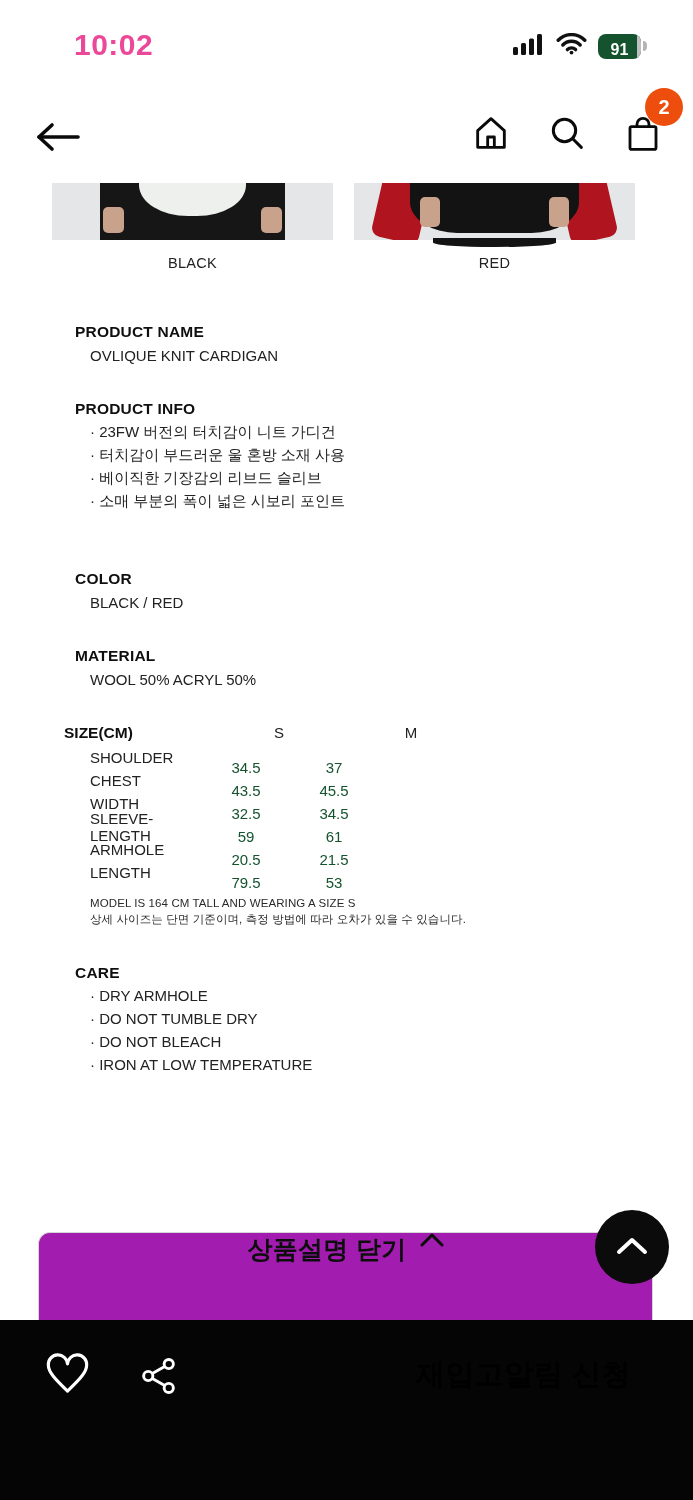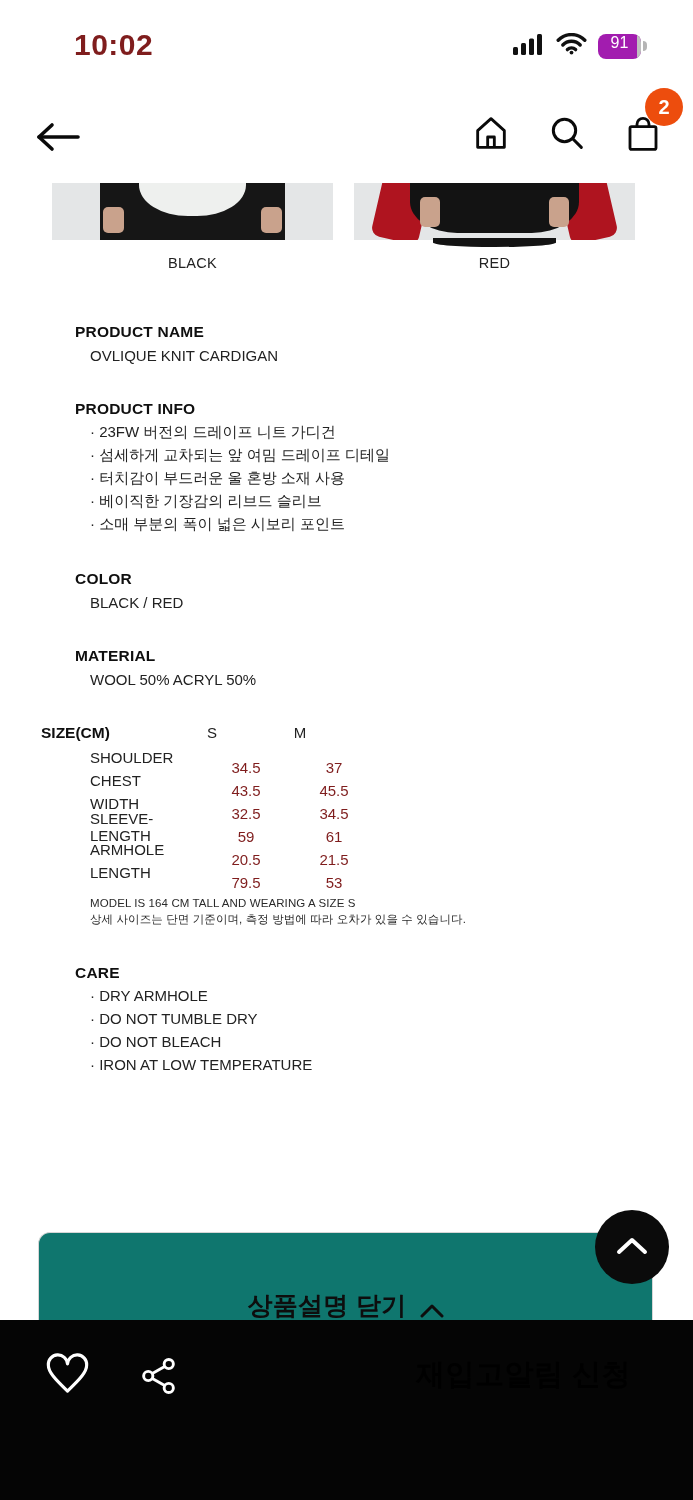--- a/index.html
+++ b/index.html
@@ -4,25 +4,25 @@
 <style>
   * { margin:0; padding:0; box-sizing:border-box; }
   html,body { background:#888; }
   #phone {
     position:relative; width:693px; height:1500px; margin:0 auto;
     background:#ffffff; overflow:hidden;
     font-family:"Liberation Sans", sans-serif; color:#1c1c1c;
   }
 
   
-  .status-time { position:absolute; left:74px; top:28px; font-size:30px; font-weight:700; letter-spacing:.5px; color:#7f1d1d; }
+  .status-time { position:absolute; left:74px; top:28px; font-size:30px; font-weight:700; letter-spacing:.5px; color:#ec4899; }
   .status-right { position:absolute; right:46px; top:33px; display:flex; align-items:center; gap:11px; }
   .batt { display:flex; align-items:center; }
-  .batt-body { width:43px; height:25px; border-radius:8px; background:#a21caf; color:#fff;
-               font-size:16px; font-weight:400; display:flex; align-items:flex-start; justify-content:center; position:relative; overflow:hidden;}
+  .batt-body { width:43px; height:25px; border-radius:8px; background:#14532d; color:#fff;
+               font-size:16px; font-weight:700; display:flex; align-items:flex-end; justify-content:center; position:relative; overflow:hidden;}
   .batt-body .sliver { position:absolute; right:0; top:0; width:4px; height:100%; background:#bfbfbf; }
   .batt-tip { width:4px; height:10px; background:#b5b5b5; border-radius:0 4px 4px 0; margin-left:2px; }
 
   
   .back-btn { position:absolute; left:33px; top:120px; width:48px; height:34px; cursor:pointer; background:none; border:none; }
   .nav-right { position:absolute; right:30px; top:112px; display:flex; align-items:center; gap:36px; }
   .nav-icon-btn { background:none; border:none; cursor:pointer; width:40px; height:44px; position:relative; }
   .cart-badge { position:absolute; top:-24px; right:-20px; width:38px; height:38px; border-radius:50%;
                 background:#ED4D0D; color:#fff; font-size:20px; font-weight:700;
                 display:flex; align-items:center; justify-content:center; z-index:3; }
@@ -48,35 +48,35 @@
                border-radius:0 0 50% 50%; }
   .caption { text-align:center; margin-top:15px; font-size:14.5px; color:#222; letter-spacing:.3px; }
 
   
   .sec-h { position:absolute; left:75px; font-size:15.5px; font-weight:700; color:#0f0f0f; letter-spacing:.2px; }
   .sec-v { position:absolute; left:90px; font-size:15px; color:#222; }
   .blist { position:absolute; left:90px; list-style:none; }
   .blist li { font-size:15px; color:#222; line-height:23px; }
   .blist li::before { content:"· "; }
 
-  .size-header { position:absolute; left:0; top:724px; display:flex; padding-left:41px; }
+  .size-header { position:absolute; left:0; top:724px; display:flex; padding-left:64px;gap:44px; }
   .size-header .hl { width:127px; font-size:15.5px; font-weight:700; color:#0f0f0f; }
   .size-header .hc { width:88px; text-align:center; font-size:15px; color:#222; }
   .size-rows { position:absolute; left:0; top:746px; width:100%; }
   .size-row { display:flex; padding-left:90px; height:23px; align-items:center; }
   .size-row .lbl { width:112px; font-size:15px; color:#222; }
-  .size-row .c { width:88px; text-align:center; font-size:15px; color:#7f1d1d;margin-top:20px; }
+  .size-row .c { width:88px; text-align:center; font-size:15px; color:#14532d;margin-top:20px; }
 
   .note { position:absolute; left:90px; font-size:11.5px; color:#2a2a2a; letter-spacing:.1px; }
 
   
   .close-panel { position:absolute; left:38px; top:1232px; width:615px; height:90px;
-                 background:#0f766e; border:1.5px solid #d6d6d6; border-bottom:none;
+                 background:#a21caf; border:1.5px solid #d6d6d6; border-bottom:none;
                  border-radius:12px 12px 0 0;
-                 display:flex; align-items:flex-end; justify-content:center; gap:13px; cursor:pointer; }
+                 display:flex; align-items:flex-start; justify-content:center; gap:13px; cursor:pointer; }
   .close-panel .txt { font-size:25px; font-weight:700; color:#0d0d0d; letter-spacing:.3px; }
 
   .scroll-top { position:absolute; left:595px; top:1210px; width:74px; height:74px; border-radius:50%;
                 background:#0b0b0b; border:none; cursor:pointer;
                 display:flex; align-items:center; justify-content:center; z-index:6; }
 
   
   .bottom-bar { position:absolute; left:0; top:1320px; width:693px; height:180px; background:#050505; }
   .heart-btn { position:absolute; left:44px; top:1351px; background:none; border:none; cursor:pointer; }
   .share-btn { position:absolute; left:138px; top:1355px; background:none; border:none; cursor:pointer; }
@@ -175,22 +175,21 @@
       <div class="skirt-ext"></div>
       <div class="caption">RED</div>
     </div>
   </div>
 
   <div class="sec-h" style="top:323px">PRODUCT NAME</div>
   <div class="sec-v" style="top:347px">OVLIQUE KNIT CARDIGAN</div>
 
   <div class="sec-h" style="top:400px">PRODUCT INFO</div>
   <ul class="blist" style="top:420px">
-    <li>23FW 버전의 드레이프 니트 가디건</li>
-    <li>섬세하게 교차되는 앞 여밈 드레이프 디테일</li>
+    <li>23FW 버전의 터치감이 니트 가디건</li>
     <li>터치감이 부드러운 울 혼방 소재 사용</li>
     <li>베이직한 기장감의 리브드 슬리브</li>
     <li>소매 부분의 폭이 넓은 시보리 포인트</li>
   </ul>
 
   <div class="sec-h" style="top:570px">COLOR</div>
   <div class="sec-v" style="top:594px">BLACK / RED</div>
 
   <div class="sec-h" style="top:647px">MATERIAL</div>
   <div class="sec-v" style="top:671px">WOOL 50% ACRYL 50%</div>

